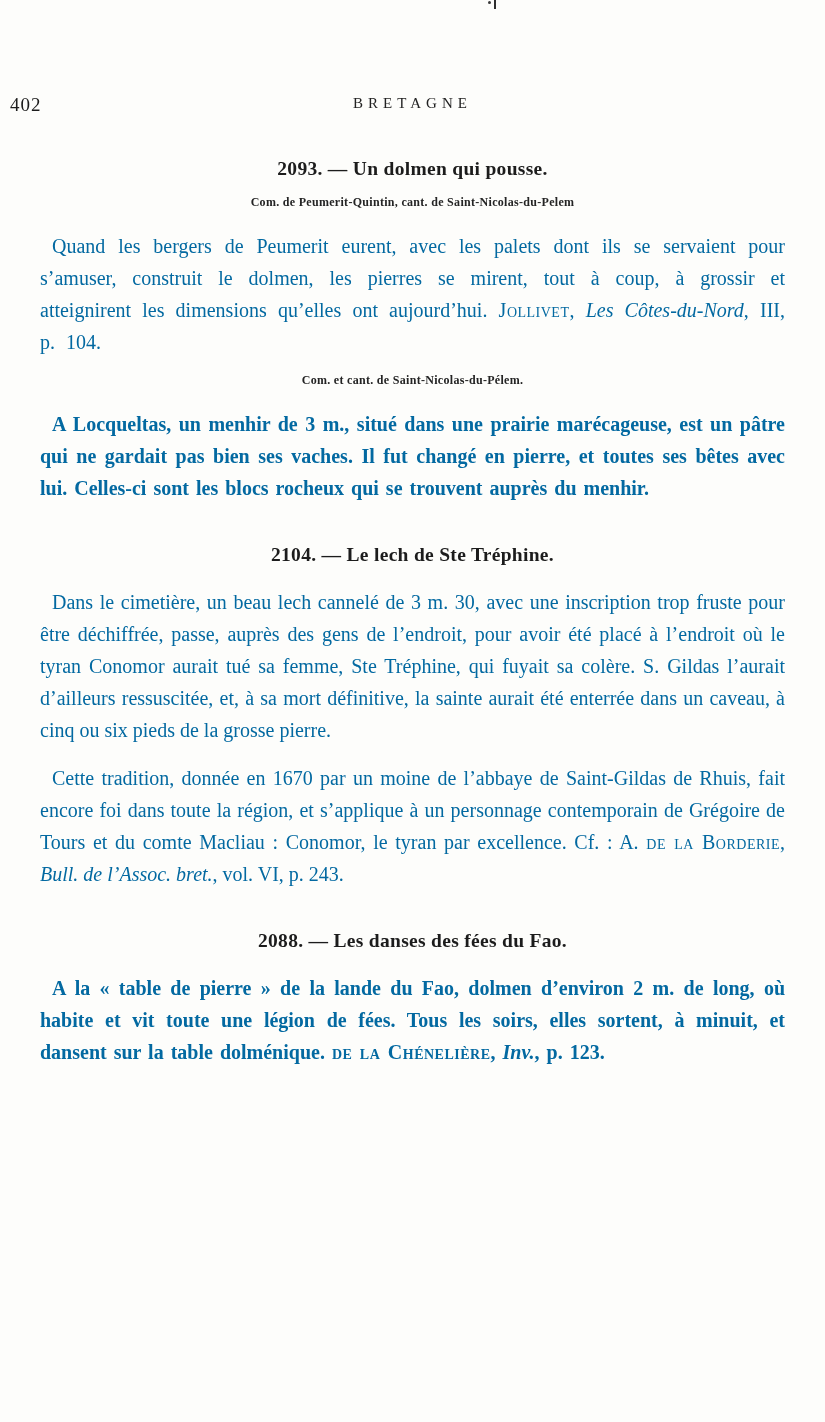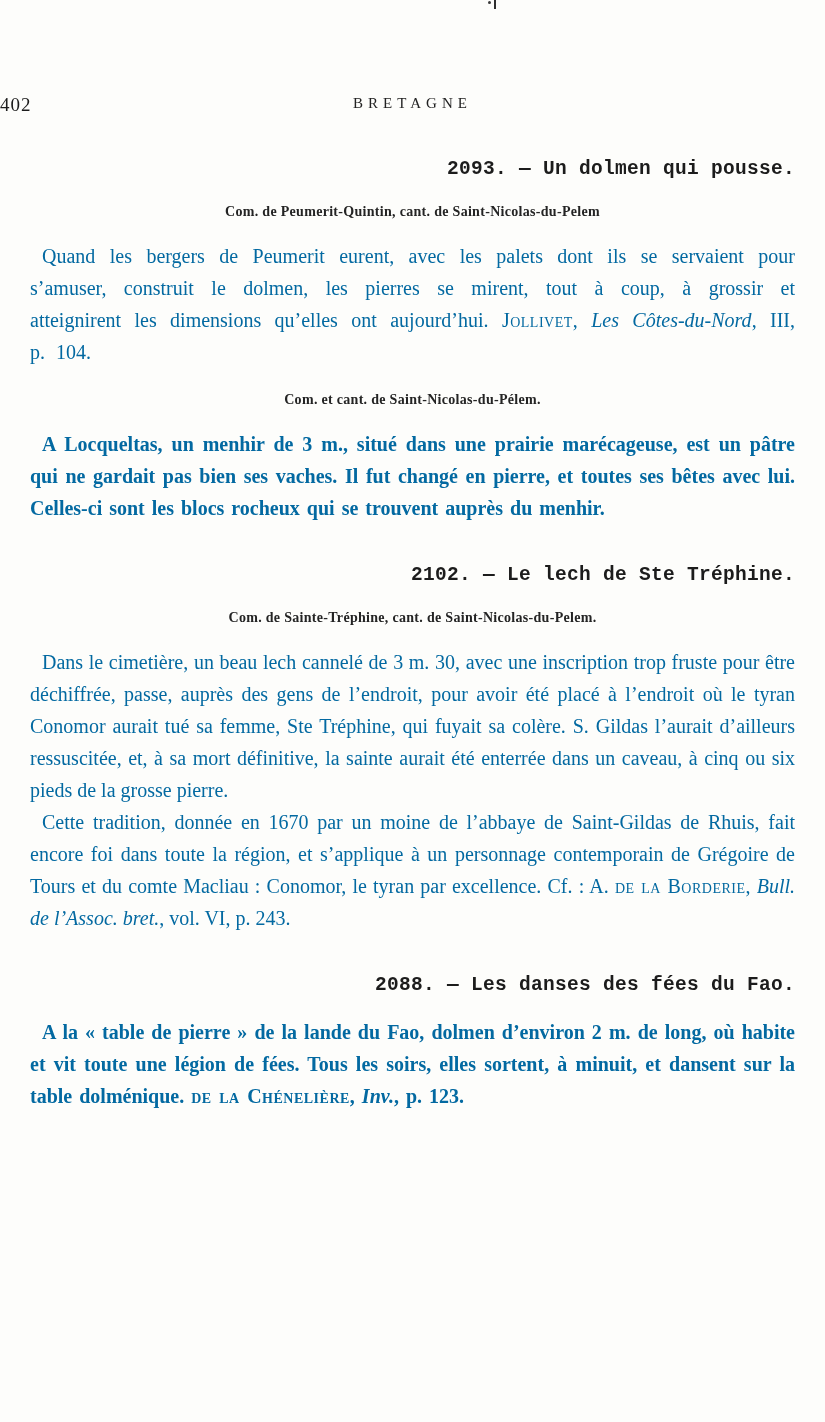--- a/index.html
+++ b/index.html
@@ -5,21 +5,21 @@
   * { margin: 0; padding: 0; box-sizing: border-box; }
   html, body { background: #e9e9e7; }
   .page {
     width: 825px;
     height: 1422px;
     margin: 0 auto;
     background: #fdfdfb;
     color: #1c1c1c;
     font-family: "Liberation Serif", "DejaVu Serif", serif;
     position: relative;
-    padding: 0 30px;
+    padding: 0 40px;
     overflow: hidden;
   }
   .artifact {
     position: absolute;
     left: 494px;
     top: 0;
     width: 2px;
     height: 9px;
     background: #2e2e2e;
   }
@@ -46,44 +46,43 @@
     font-size: 19px;
     letter-spacing: 1px;
   }
   .running-title {
     font-size: 15px;
     letter-spacing: 5px;
     color: #222;
     margin-top: 17px;
   }
   .entry-title {
-    text-align: right;
+    text-align: center;
     font-weight: bold;
     font-size: 19.5px;
     margin-top: 40px;
     letter-spacing: 0.3px;
-    font-family: Liberation Mono, monospace;
   }
   .entry-subtitle {
     text-align: center;
     font-weight: bold;
-    font-size: 14px;
-    margin-top: 24px;
+    font-size: 12px;
+    margin-top: 15px;
     letter-spacing: 0.3px;
     color: #242424;
   }
   .body-par {
     font-size: 20px;
     line-height: 32px;
     text-align: justify;
     margin-top: 20px;
     text-indent: 12px;
     color: #0369a1;
   }
-  .body-par + .body-par { margin-top: 0; }
+  .body-par + .body-par { margin-top: 16px; }
   .loose { word-spacing: 6px; }
   .semi-loose { word-spacing: 2px; font-weight: bold; }
   .sc { font-variant: small-caps; letter-spacing: 0.5px; }
   .it { font-style: italic; }
 </style>
 </head>
 <body>
 
 <div class="page">
 
@@ -99,22 +98,21 @@
     <div class="entry-subtitle">Com. de Peumerit-Quintin, cant. de Saint-Nicolas-du-Pelem</div>
     <p class="body-par loose"><span>Quand les bergers de Peumerit eurent, avec les palets dont ils se servaient pour s’amuser, construit le dolmen, les pierres se mirent, tout à coup, à grossir et atteignirent les dimensions qu’elles ont aujourd’hui. </span><span class="sc">Jollivet</span><span>, </span><span class="it">Les Côtes-du-Nord</span><span>, III, p. 104.</span></p>
   </div>
 
   <div class="entry">
     <div class="entry-subtitle">Com. et cant. de Saint-Nicolas-du-Pélem.</div>
     <p class="body-par semi-loose"><span>A Locqueltas, un menhir de 3 m., situé dans une prairie marécageuse, est un pâtre qui ne gardait pas bien ses vaches. Il fut changé en pierre, et toutes ses bêtes avec lui. Celles-ci sont les blocs rocheux qui se trouvent auprès du menhir.</span></p>
   </div>
 
   <div class="entry">
-    <div class="entry-title">2102. — Le lech de Ste Tréphine.</div>
-    <div class="entry-subtitle">Com. de Sainte-Tréphine, cant. de Saint-Nicolas-du-Pelem.</div>
+    <div class="entry-title">2104. — Le lech de Ste Tréphine.</div>
     <p class="body-par"><span>Dans le cimetière, un beau lech cannelé de 3 m. 30, avec une inscription trop fruste pour être déchiffrée, passe, auprès des gens de l’endroit, pour avoir été placé à l’endroit où le tyran Conomor aurait tué sa femme, Ste Tréphine, qui fuyait sa colère. S. Gildas l’aurait d’ailleurs ressuscitée, et, à sa mort définitive, la sainte aurait été enterrée dans un caveau, à cinq ou six pieds de la grosse pierre.</span></p>
     <p class="body-par"><span>Cette tradition, donnée en 1670 par un moine de l’abbaye de Saint-Gildas de Rhuis, fait encore foi dans toute la région, et s’applique à un personnage contemporain de Grégoire de Tours et du comte Macliau : Conomor, le tyran par excellence. Cf. : A. </span><span class="sc">de la Borderie</span><span>, </span><span class="it">Bull. de l’Assoc. bret.</span><span>, vol. VI, p. 243.</span></p>
   </div>
 
   <div class="entry">
     <div class="entry-title">2088. — Les danses des fées du Fao.</div>
     <p class="body-par semi-loose"><span>A la « table de pierre » de la lande du Fao, dolmen d’environ 2 m. de long, où habite et vit toute une légion de fées. Tous les soirs, elles sortent, à minuit, et dansent sur la table dolménique. </span><span class="sc">de la Chénelière</span><span>, </span><span class="it">Inv.</span><span>, p. 123.</span></p>
   </div>
 
 </div>

